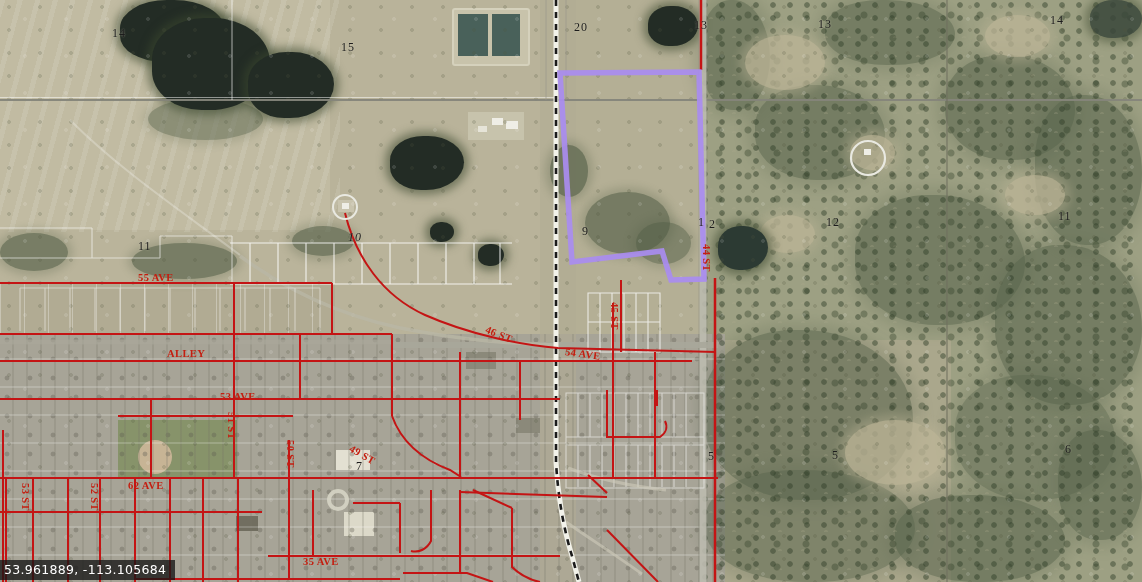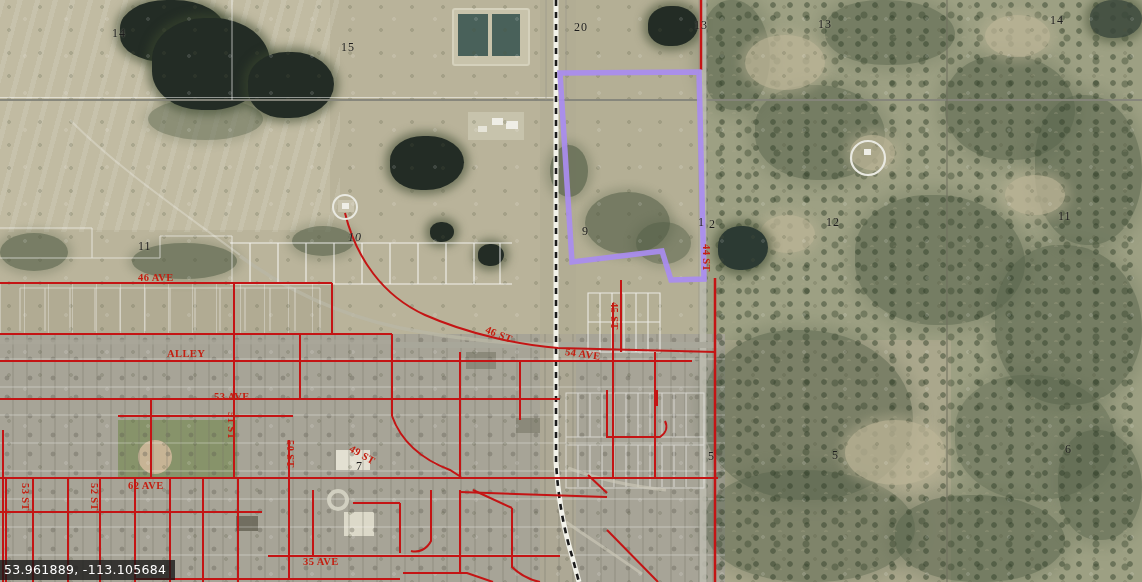--- a/index.html
+++ b/index.html
@@ -217,23 +217,23 @@
       <span class="section-label" style="left: 348px; top: 230px; font-style: italic;">10</span>
       <span class="section-label" style="left: 582px; top: 224px;">9</span>
       <span class="section-label" style="left: 698px; top: 215px;">1</span>
       <span class="section-label" style="left: 709px; top: 217px;">2</span>
       <span class="section-label" style="left: 826px; top: 215px;">12</span>
       <span class="section-label" style="left: 1058px; top: 209px;">11</span>
       <span class="section-label" style="left: 356px; top: 459px;">7</span>
       <span class="section-label" style="left: 708px; top: 449px;">5</span>
       <span class="section-label" style="left: 832px; top: 448px;">5</span>
       <span class="section-label" style="left: 1065px; top: 442px;">6</span>
-      <span class="street-label" style="left: 138px; top: 272px;">46 AVE</span>
+      <span class="street-label" style="left: 138px; top: 272px;">55 AVE</span>
       <span class="street-label" style="left: 167px; top: 348px;">ALLEY</span>
-      <span class="street-label" style="left: 214px; top: 391px;">53 AVE</span>
+      <span class="street-label" style="left: 220px; top: 391px;">53 AVE</span>
       <span class="street-label" style="left: 488px; top: 324px; transform: rotate(22deg);">46 ST</span>
       <span class="street-label" style="left: 566px; top: 346px; transform: rotate(8deg);">54 AVE</span>
       <span class="street-label" style="left: 620px; top: 302px; transform: rotate(90deg);">45 ST</span>
       <span class="street-label" style="left: 712px; top: 244px; transform: rotate(90deg);">44 ST</span>
       <span class="street-label" style="left: 237px; top: 412px; transform: rotate(90deg);">51 ST</span>
       <span class="street-label" style="left: 296px; top: 440px; transform: rotate(90deg);">50 ST</span>
       <span class="street-label" style="left: 353px; top: 443px; transform: rotate(30deg);">49 ST</span>
       <span class="street-label" style="left: 128px; top: 480px;">62 AVE</span>
       <span class="street-label" style="left: 303px; top: 556px;">35 AVE</span>
       <span class="street-label" style="left: 31px; top: 483px; transform: rotate(90deg);">53 ST</span>

